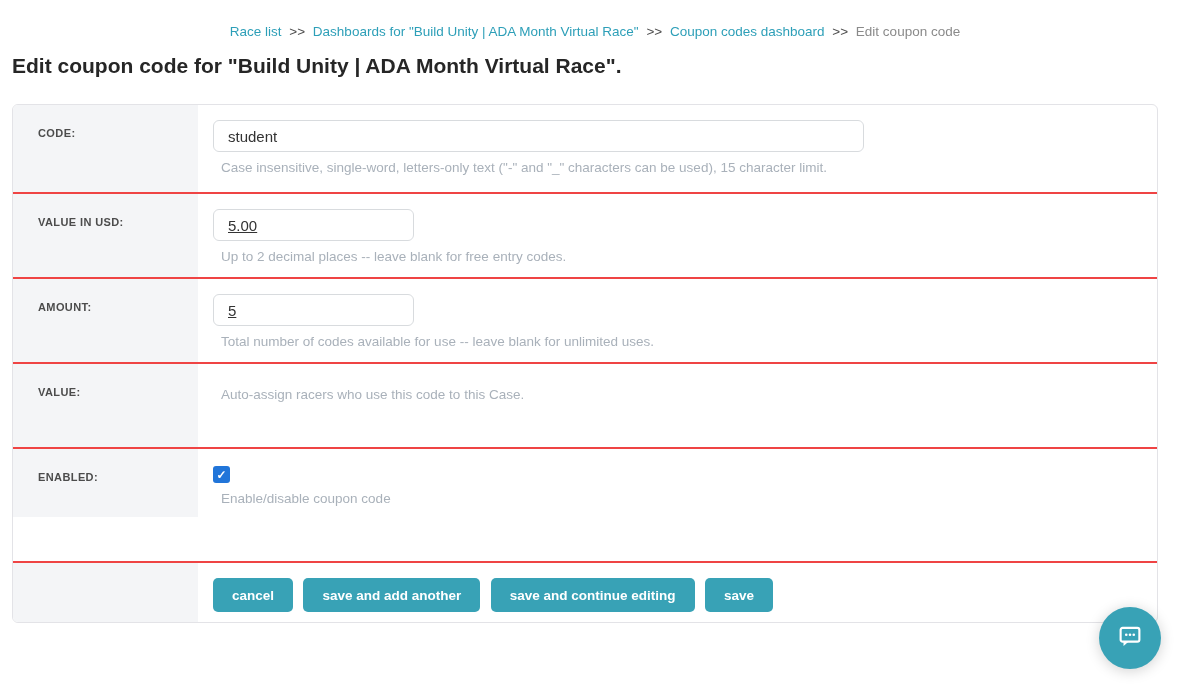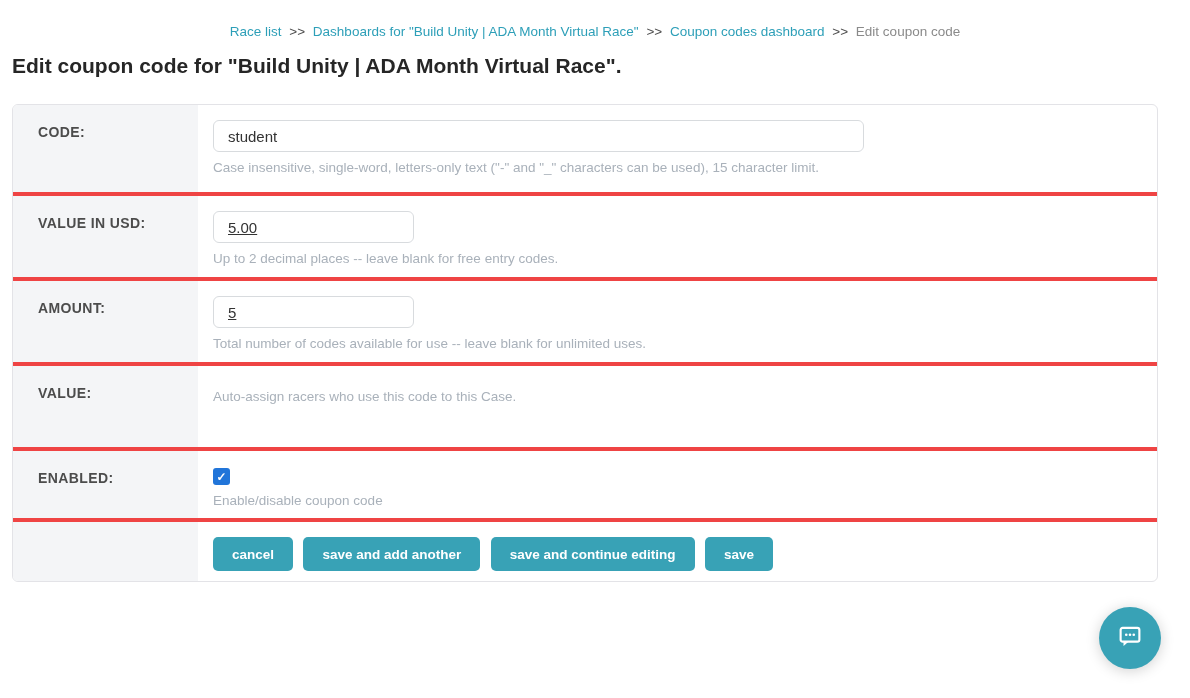--- a/index.html
+++ b/index.html
@@ -38,43 +38,43 @@
 
   
   .form-table {
     margin: 24px 12px 0 12px;
     width: 1146px;
     border: 1px solid #e3e3e7;
     border-radius: 6px;
     overflow: hidden;
     background: #fff;
   }
-  .form-row { display: flex; border-top: 4px solid #ef4444; }
+  .form-row { display: flex; border-top: 2px solid #ef4444; }
   .form-row:first-child { border-top: none; }
   .label-cell {
     width: 185px;
     flex: 0 0 185px;
     background: #f4f5f7;
     padding: 18px 10px 10px 25px;
   }
   .label-cell .field-label {
-    font-size: 14px;
+    font-size: 11px;
     font-weight: 700;
     letter-spacing: 0.4px;
     color: #4c4c4c;
     text-align: right;
   }
   .content-cell {
     flex: 1;
     padding: 15px 16px 10px 15px;
   }
   .row-code { min-height: 87px; }
   .row-usd, .row-amount, .row-group { min-height: 85px; }
   .row-enabled { min-height: 70px; }
-  .row-buttons { min-height: 59px; }
+  .row-buttons { min-height: 59px; margin-top: 44px; }
 
   input.text-input {
     height: 32px;
     border: 1px solid #d8dbde;
     border-radius: 6px;
     padding: 0 14px;
     font-size: 15px;
     font-family: "Liberation Sans", sans-serif;
     color: #333;
     background: #fff;
@@ -85,20 +85,21 @@
   .input-small { width: 201px; text-decoration: underline; }
   .input-group {
     width: 100%;
     border: 1px solid #35a0b6;
     box-shadow: 0 0 5px 1px rgba(58, 163, 184, 0.45);
   }
   .help-text {
     margin-top: 8px;
     font-size: 13.5px;
     color: #a9b1ba;
+    margin-left: 8px;
   }
 
   
   .checkbox {
     width: 17px;
     height: 17px;
     background: #2175d9;
     border-radius: 3px;
     color: #fff;
     font-size: 12px;

